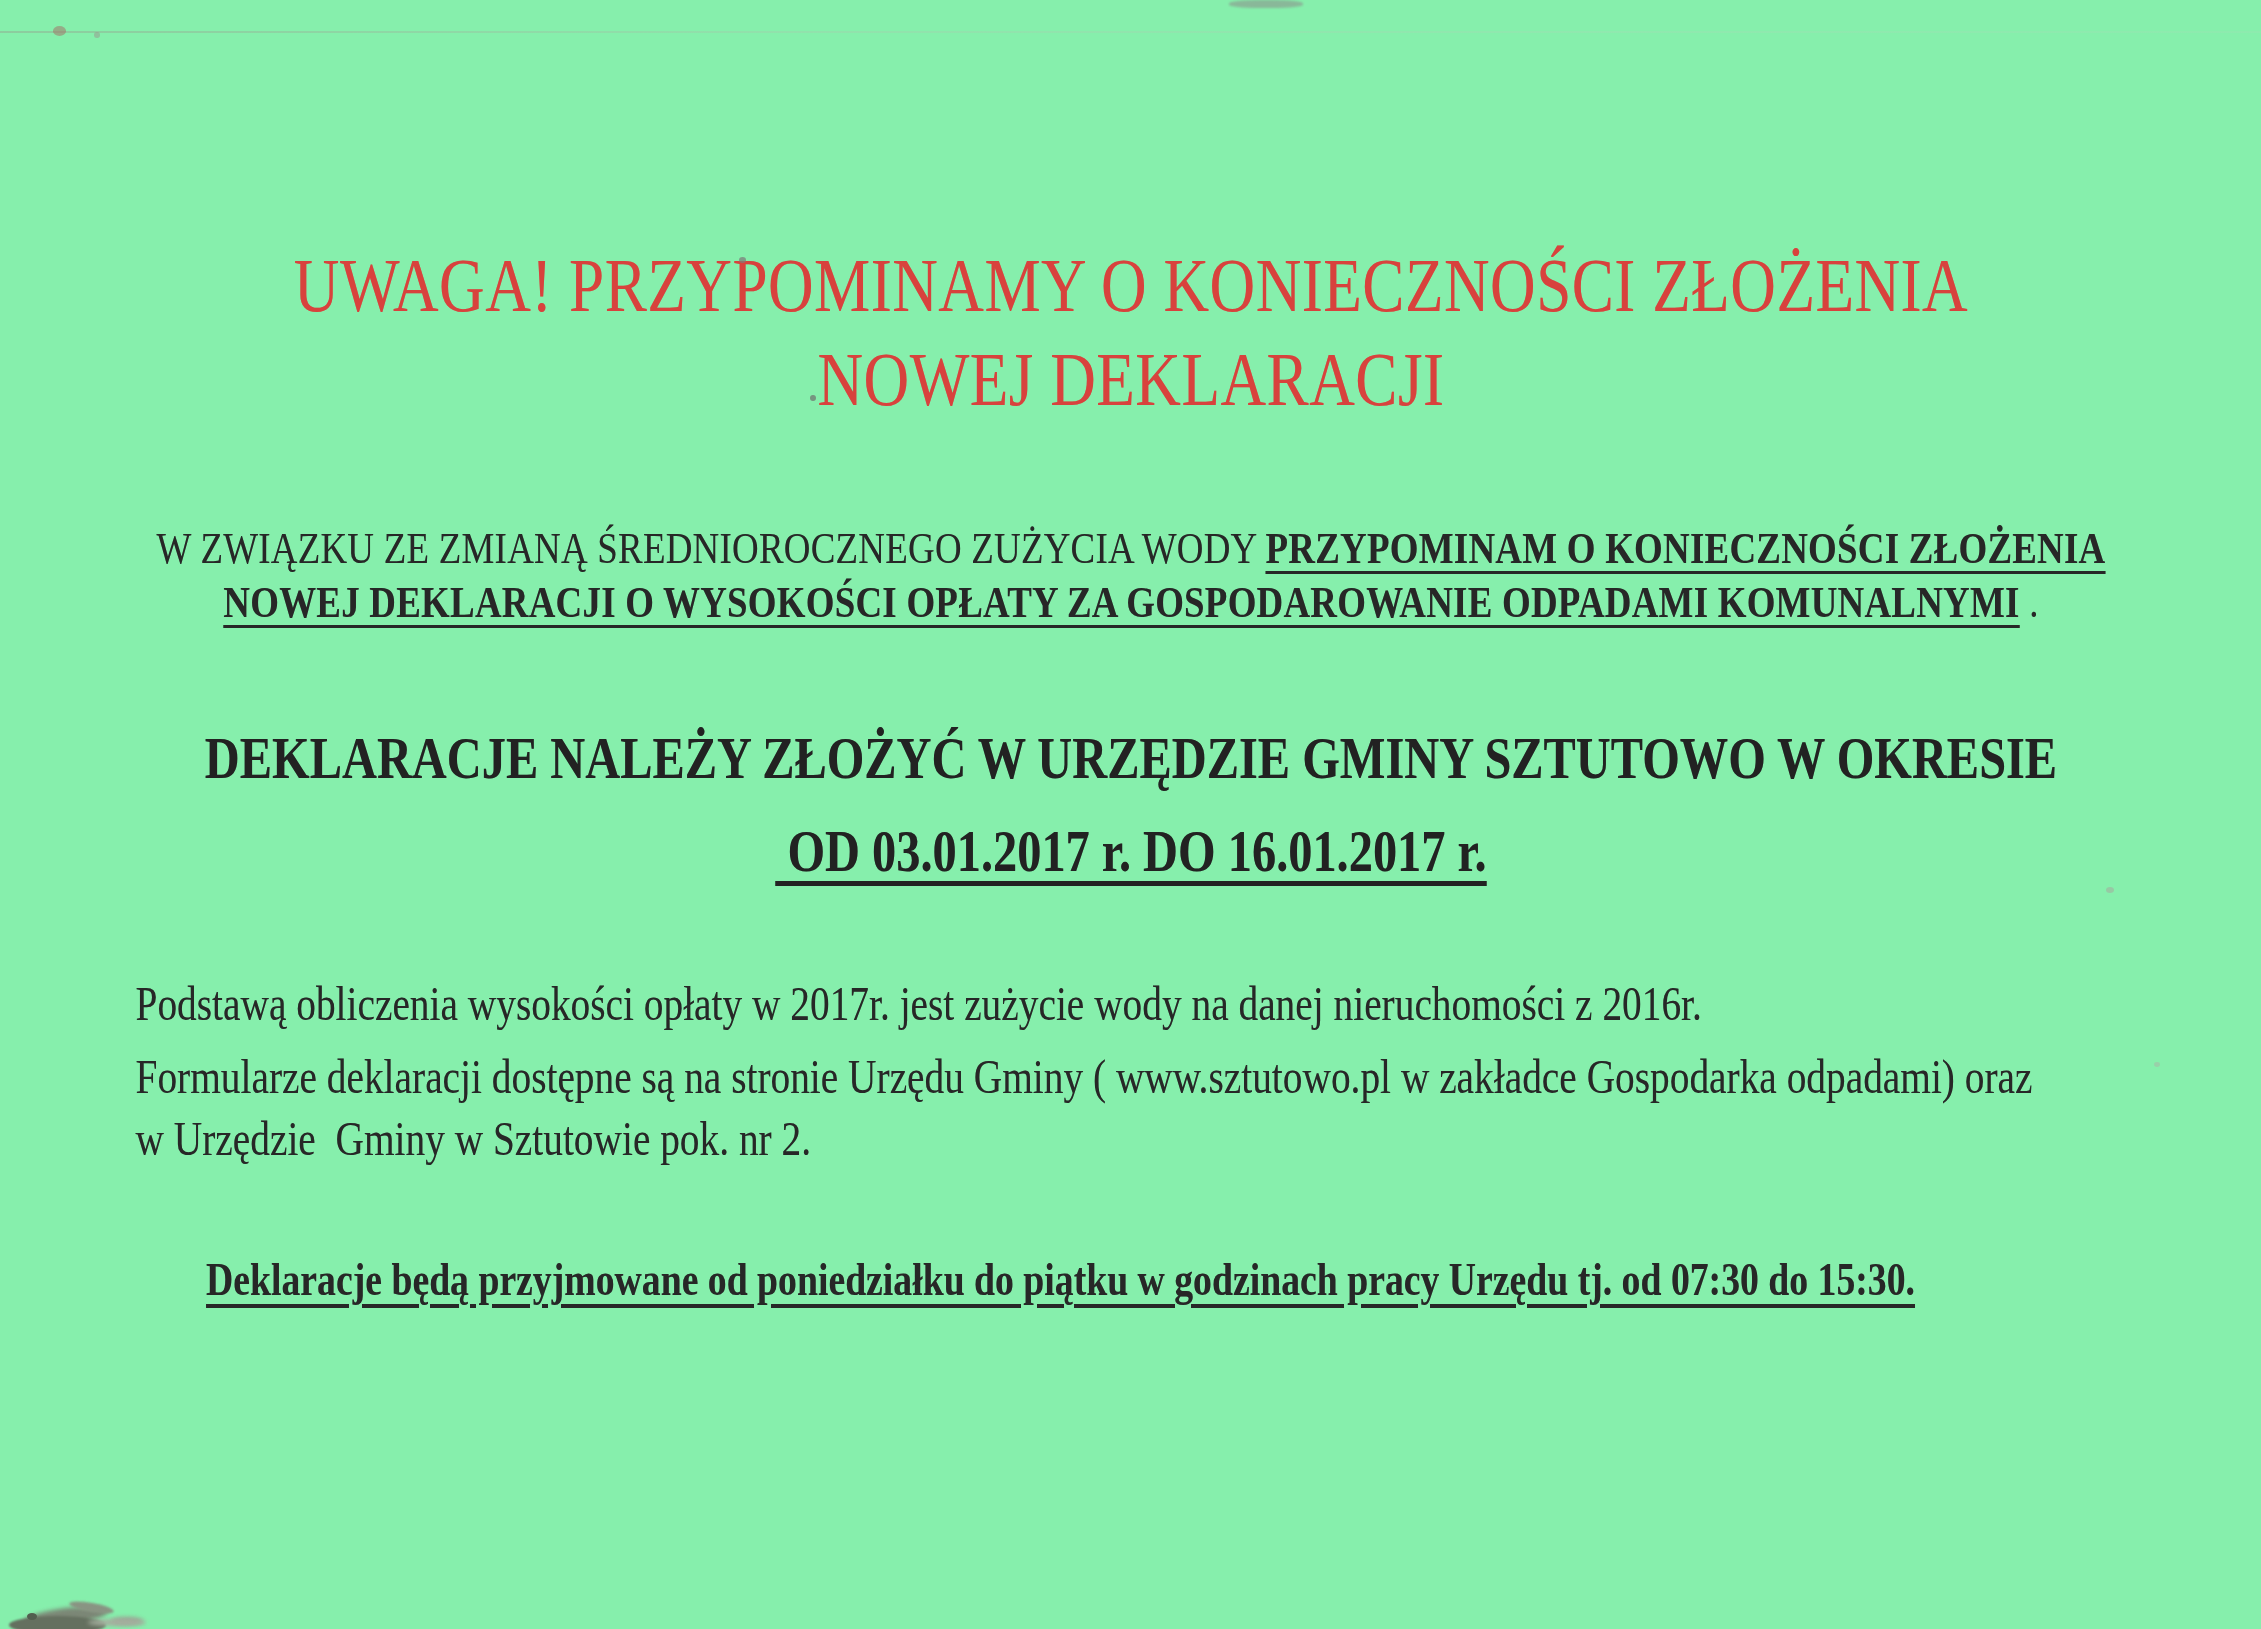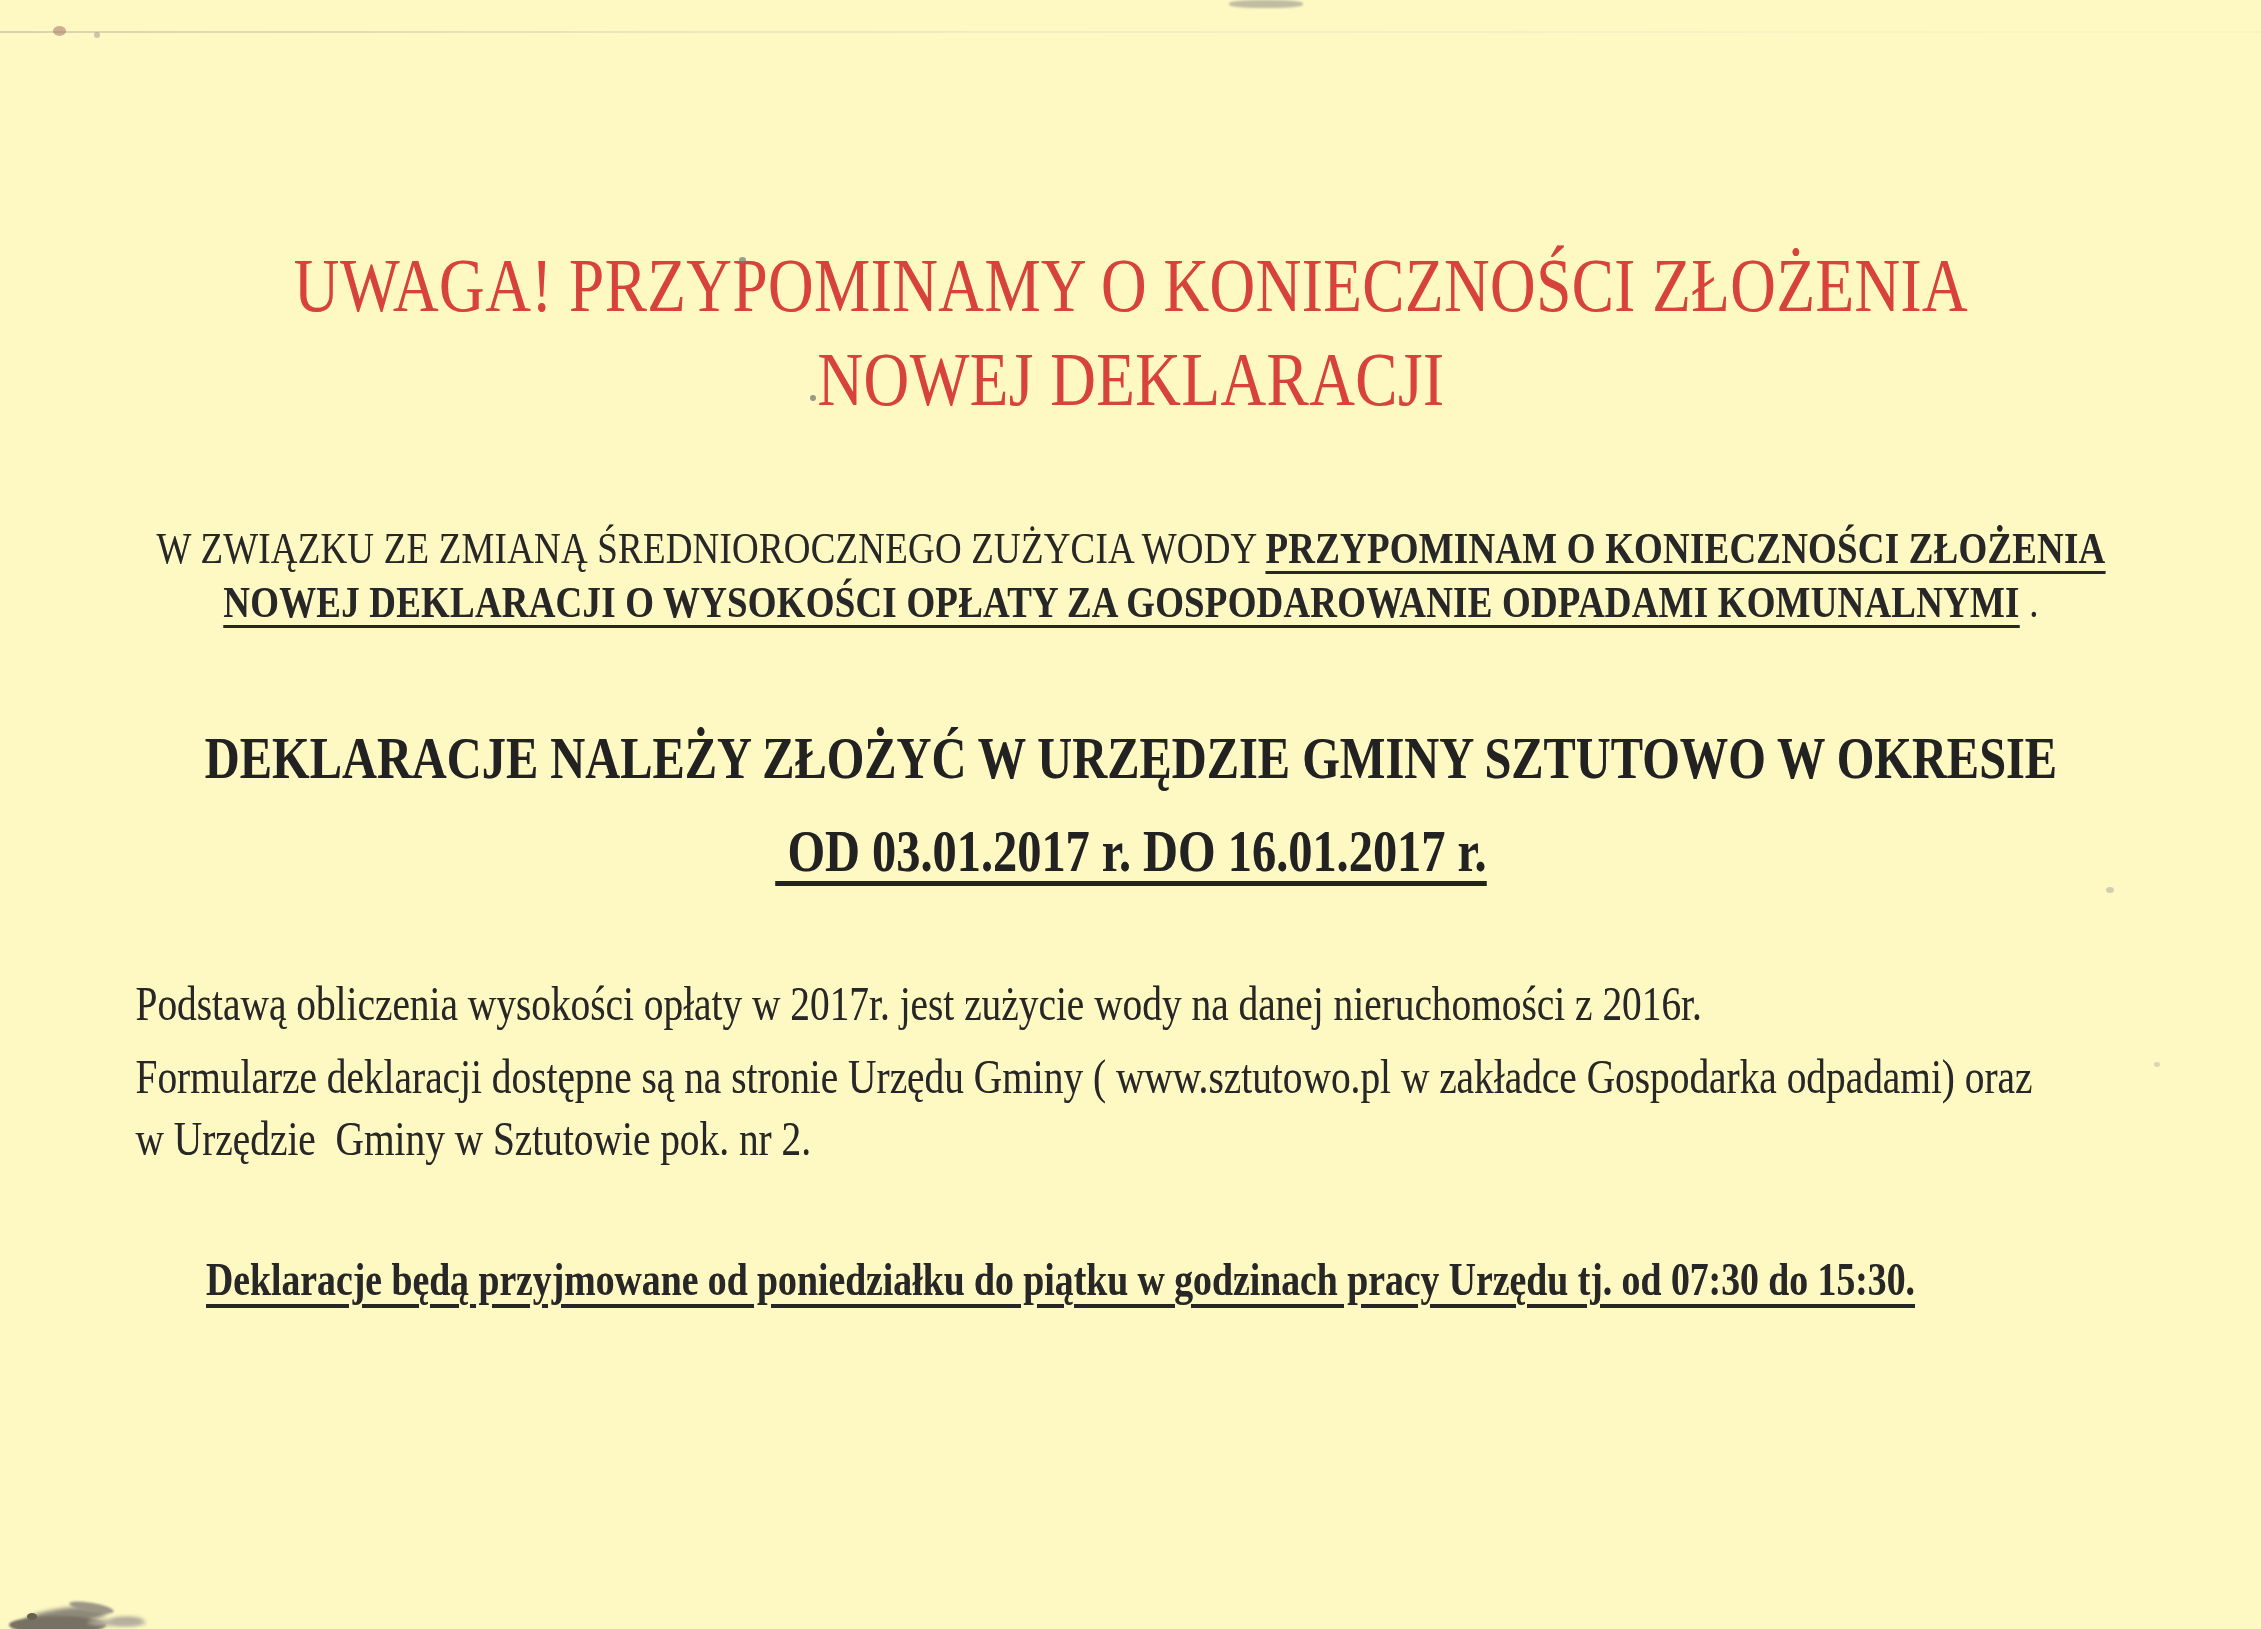--- a/index.html
+++ b/index.html
@@ -10,21 +10,21 @@
   body {
     width: 2261px;
     height: 1630px;
     overflow: hidden;
     font-family: "Liberation Serif", "DejaVu Serif", serif;
   }
   .page {
     position: relative;
     width: 2261px;
     height: 1630px;
-    background: #fef9c3;
+    background: #86efac;
     overflow: hidden;
   }
   
   .content {
     position: relative;
     width: 2758px;
     margin-left: -248px;
     padding: 239px 165px 0 165px;
     box-sizing: border-box;
     transform: scaleX(0.82);

